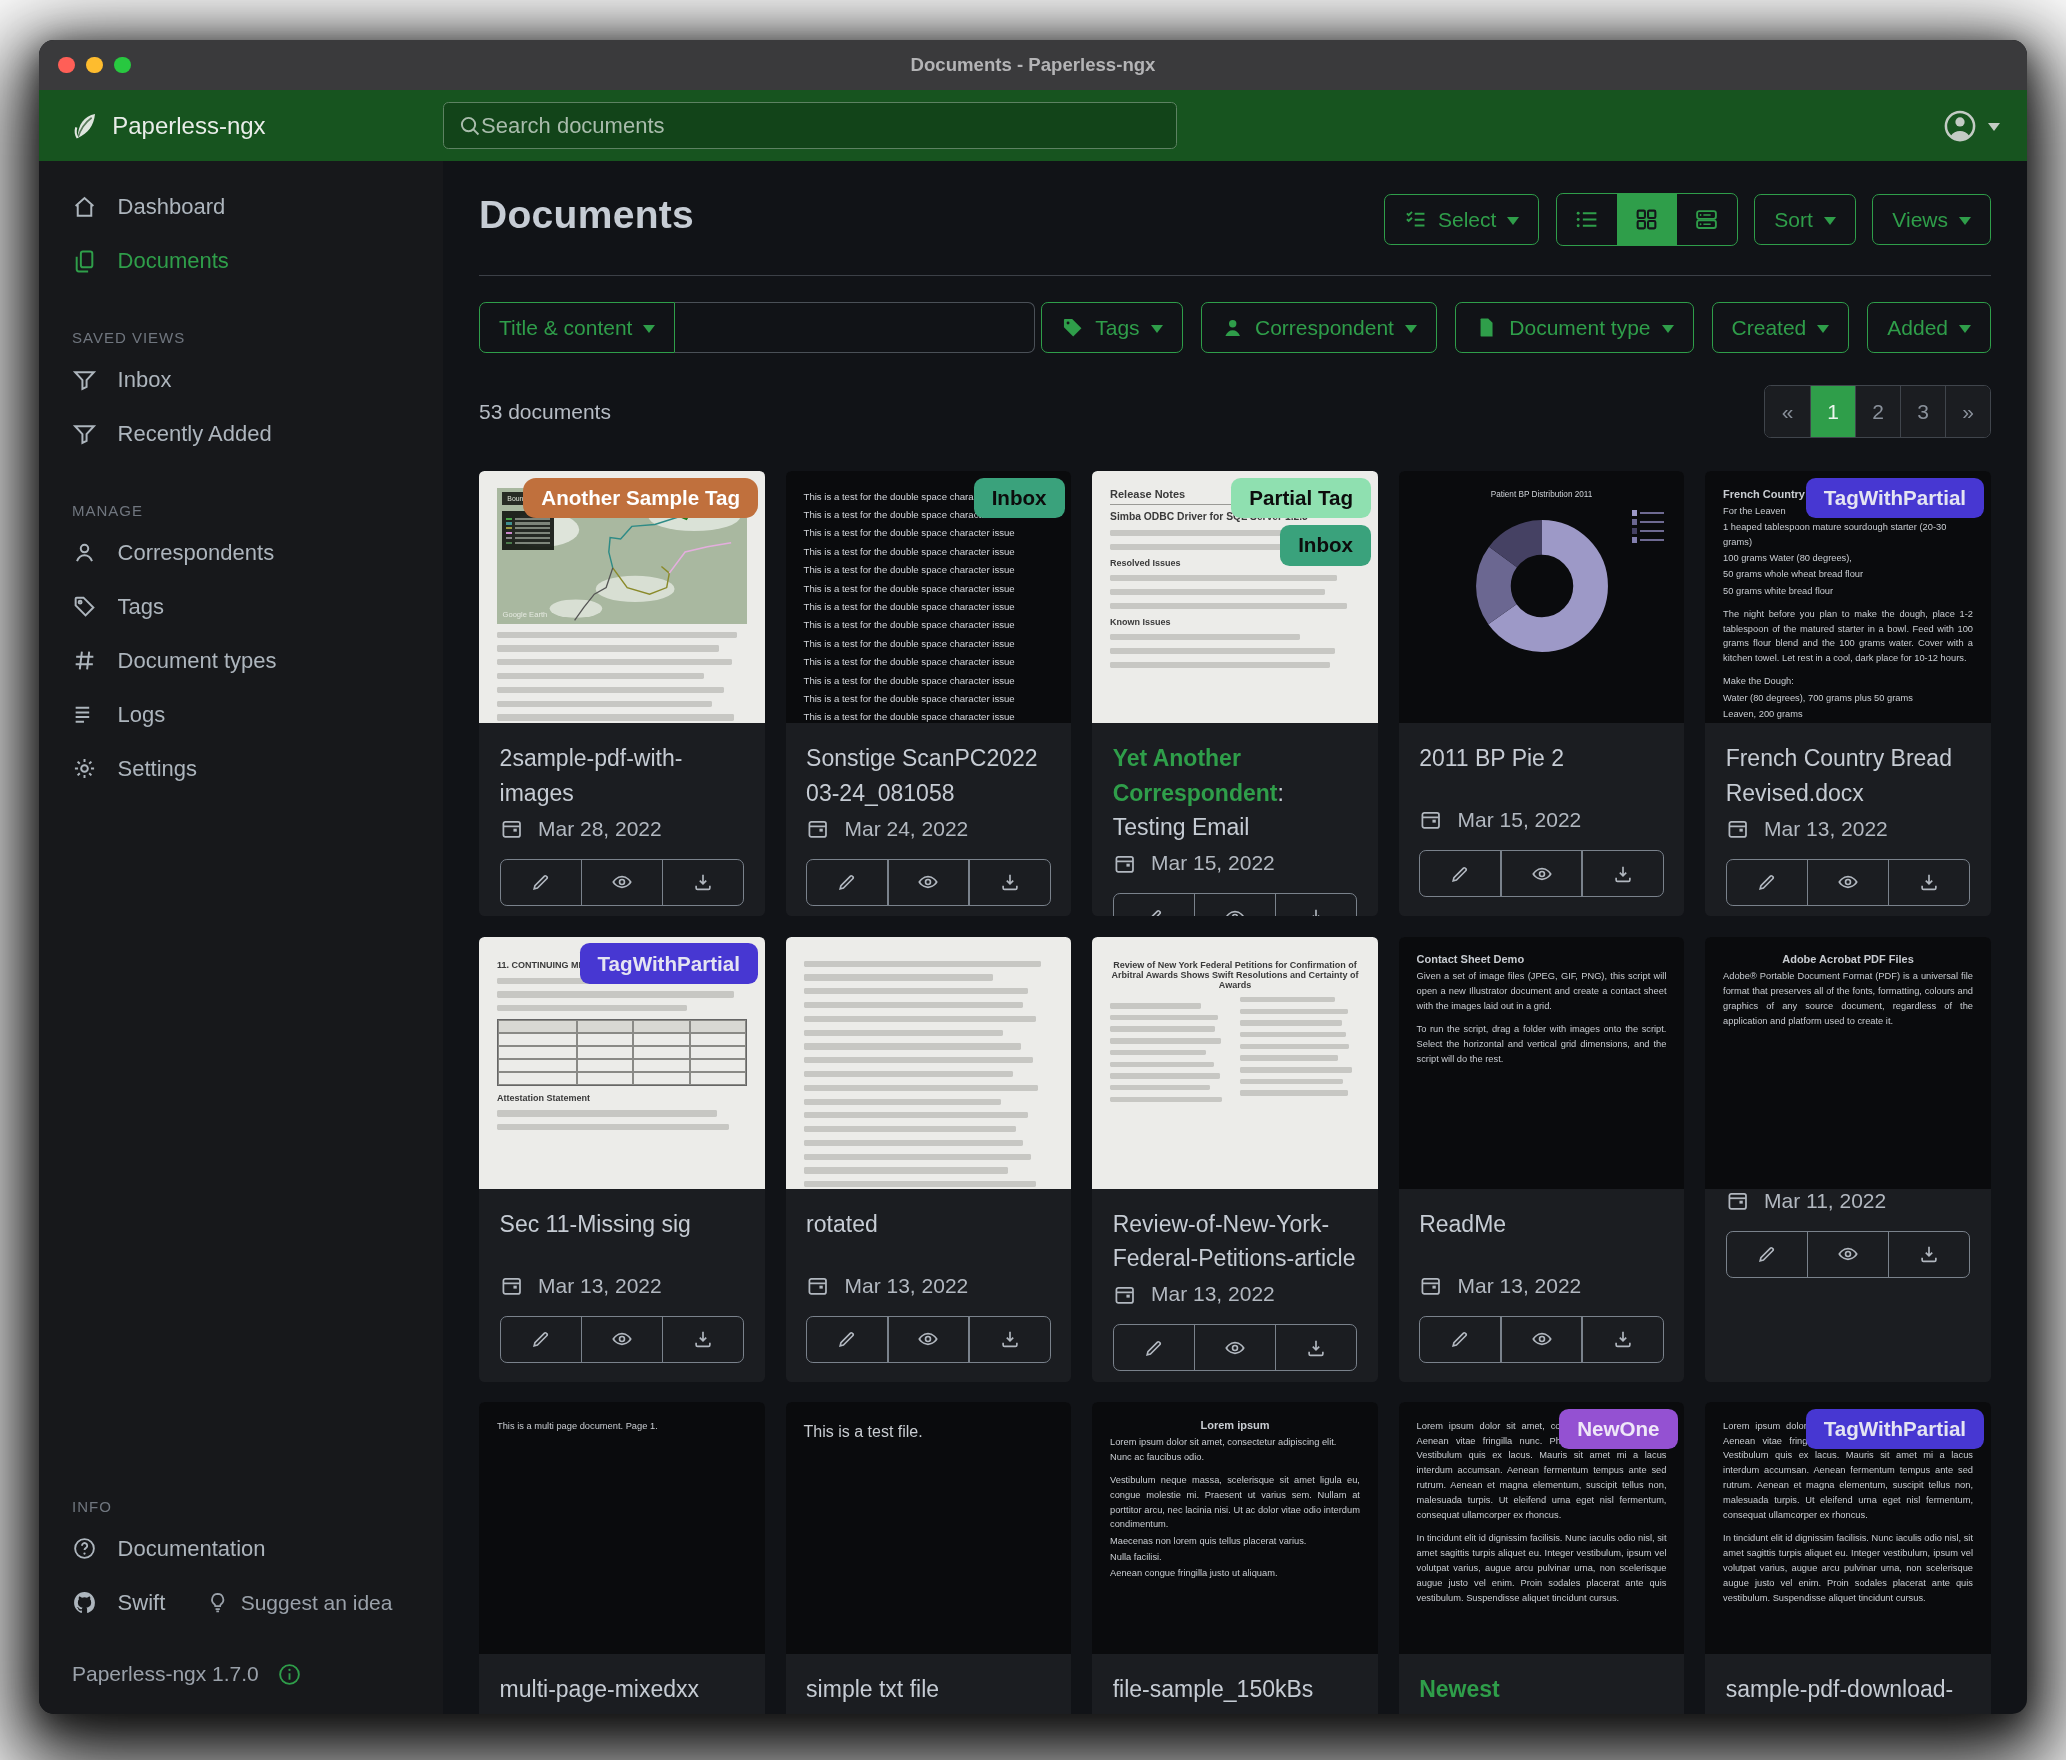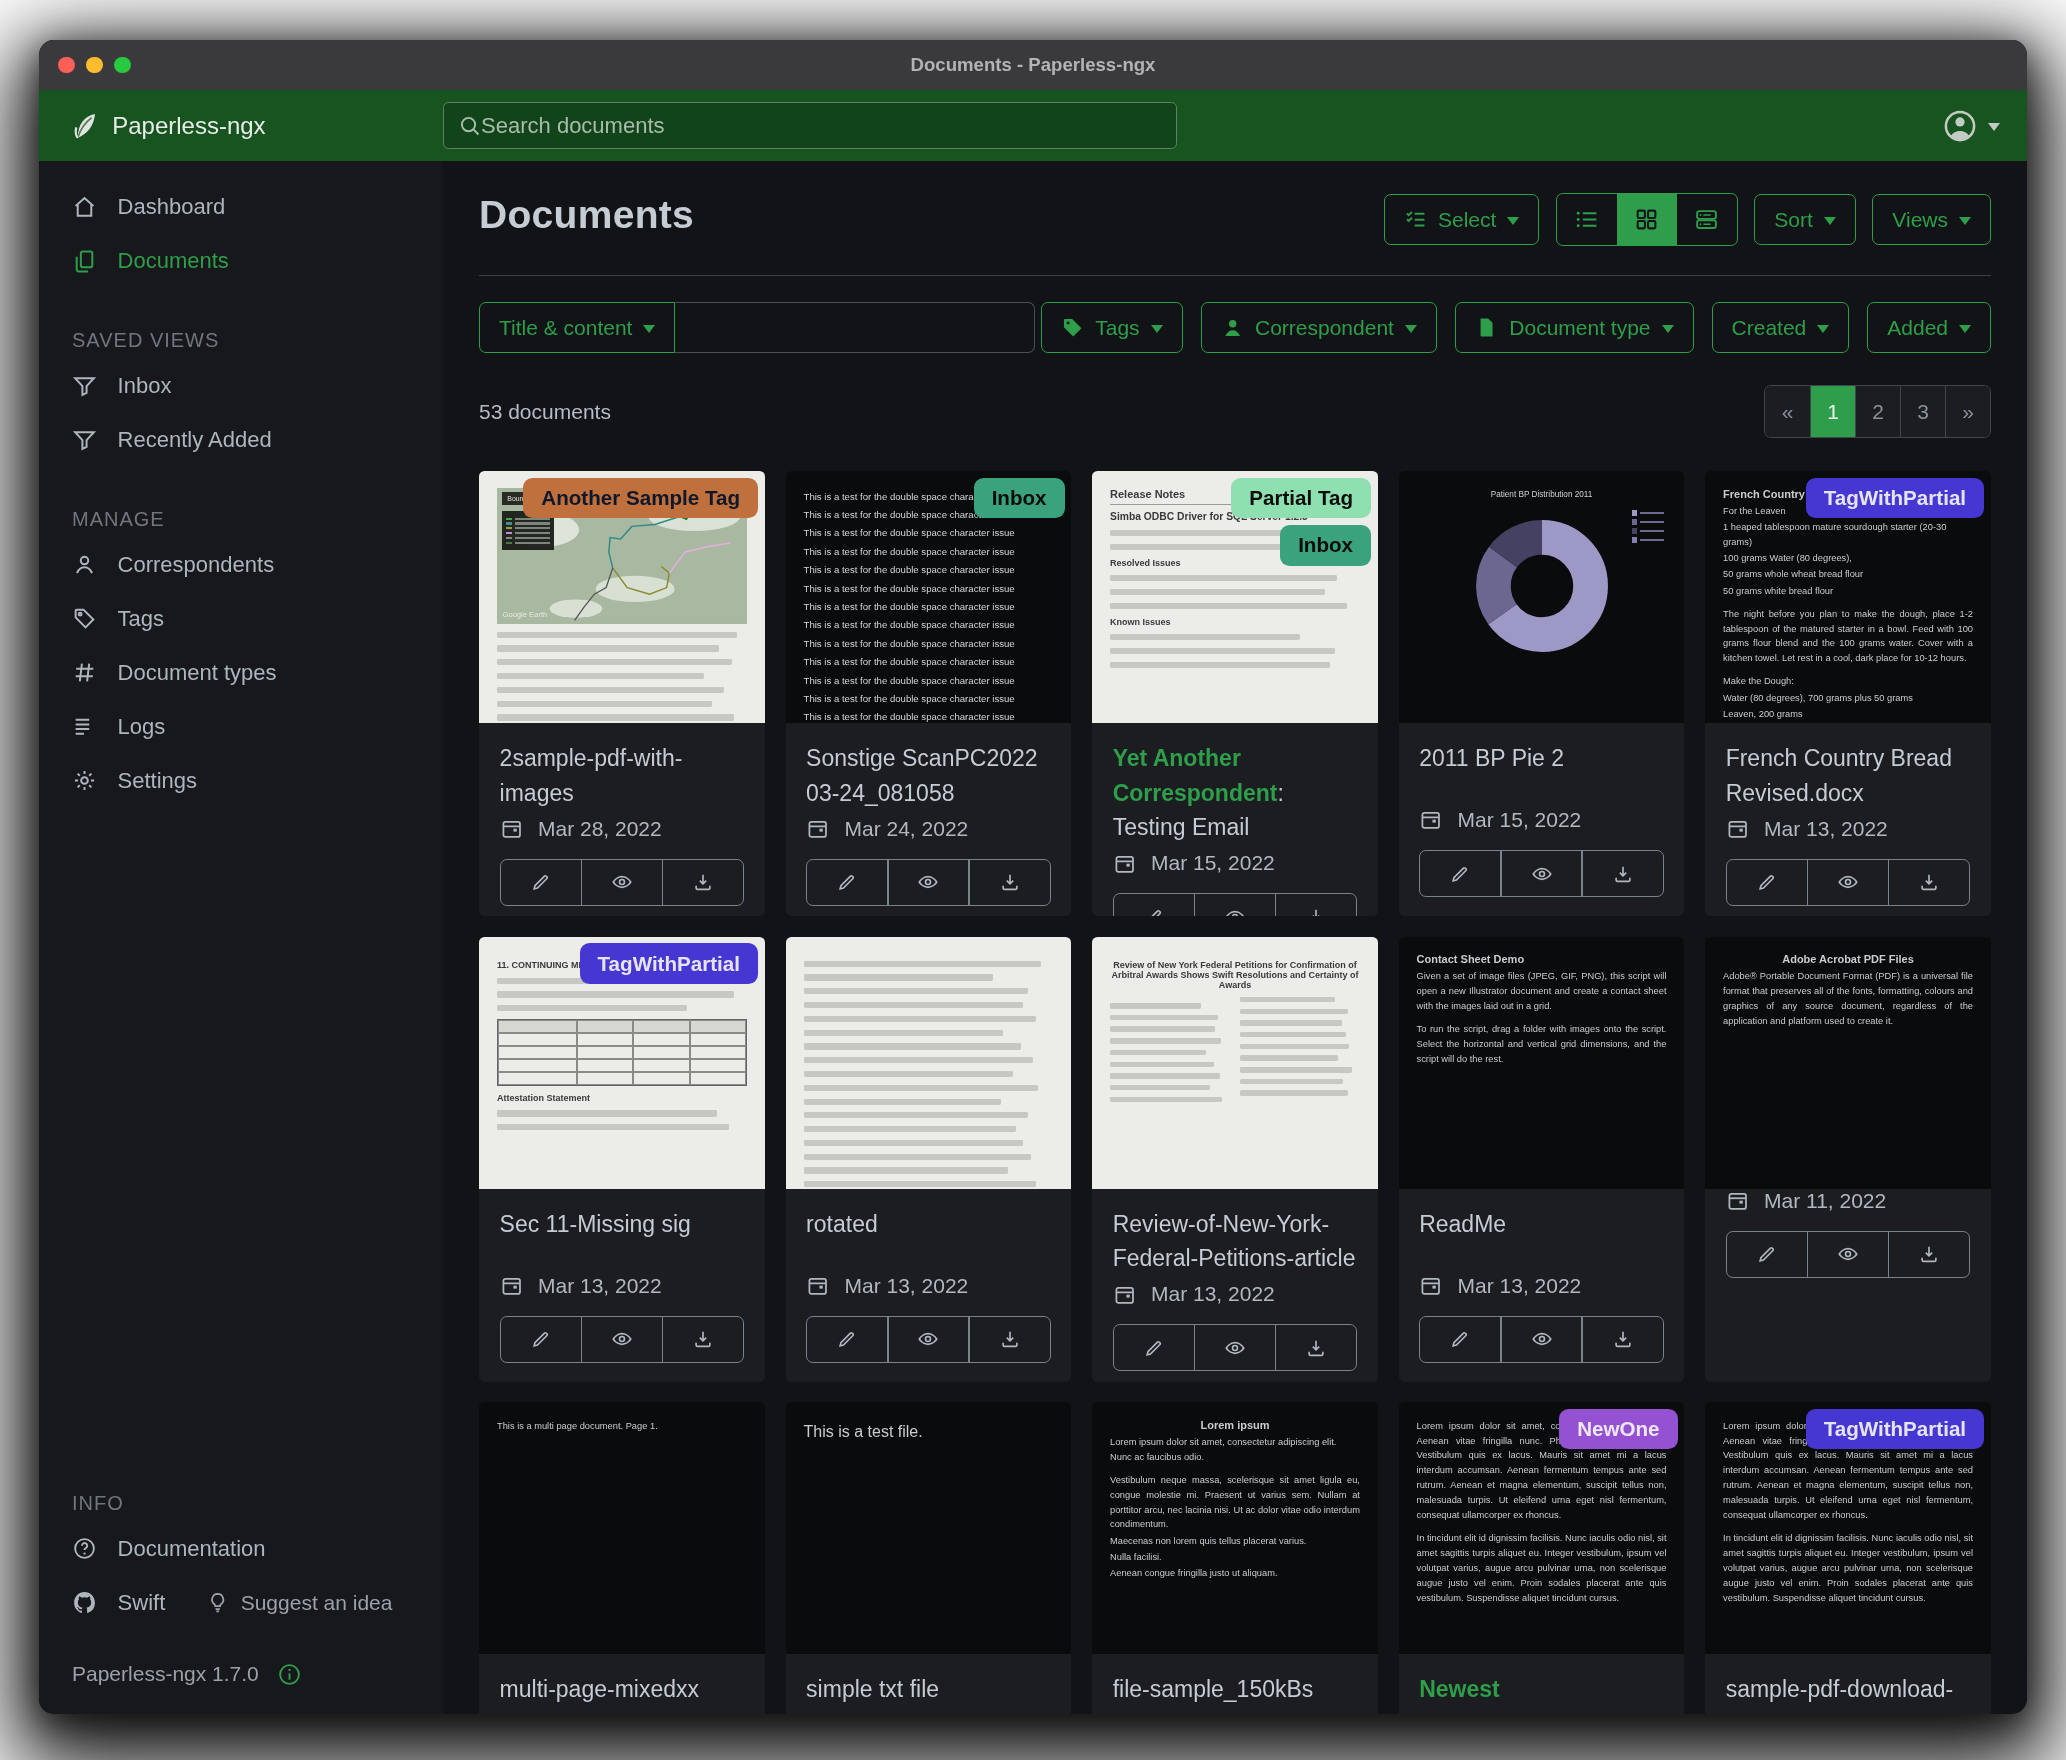--- a/index.html
+++ b/index.html
@@ -25,21 +25,21 @@
   .search-box{width:734px; height:47px; border:1.4px solid #5d8262; background:rgba(0,0,0,.18); border-radius:5.5px;
     display:flex; align-items:center; padding:0 13.7px; color:#a9bcac;}
   .search-box svg{width:23.4px; height:23.4px; flex:none;}
   .search-box input{flex:1; background:transparent; border:none; outline:none; color:#cfdcd1; font-size:22px; font-family:inherit;}
   .search-box input::placeholder{color:#a9bcac;}
   .avatar-wrap{margin-left:auto; display:flex; align-items:center; gap:9.6px; color:#c3cbc4; cursor:pointer;}
   .avatar-wrap svg{width:36px; height:36px;}
   
   .content{flex:1; display:flex; overflow:hidden;}
   .sidebar{width:404px; flex:none; background:var(--sidebar-bg); display:flex; flex-direction:column; padding:19px 0 27.5px; overflow:hidden;}
-  .nav-header{margin:41px 33px 6.9px; font-size:20px; letter-spacing:1px; color:#70767f;}
+  .nav-header{margin:41px 33px 6.9px; font-size:15px; letter-spacing:1px; color:#70767f;}
   .nav-item{display:flex; align-items:center; gap:20.6px; height:54px; padding:0 33px; font-size:22px; color:var(--nav-text); cursor:pointer; white-space:nowrap;}
   .nav-item svg{width:25px; height:25px; flex:none;}
   .nav-item.active{color:var(--accent);}
   .sidebar-bottom{margin-top:auto;}
   .gh-row{display:flex; align-items:center;}
   .gh-row .nav-item{padding-right:0;}
   .suggest{display:flex; align-items:center; gap:11px; color:#9aa1aa; font-size:21px; margin-left:41px; cursor:pointer;}
   .suggest svg{width:23.4px; height:23.4px;}
   .version-row{display:flex; align-items:center; gap:18px; padding:32px 33px 0; color:#9aa1aa; font-size:21px;}
   .version-row svg{width:25px; height:25px; color:var(--accent);}
@@ -367,21 +367,21 @@
             <div class="page">2</div>
             <div class="page">3</div>
             <div class="page">»</div>
           </div>
       </div>
 
       <div class="grid" id="card-grid">
           <div class="card">
     <div class="thumb page-white">
       <div class="tagstack">
-                <span class="badge" style="background: rgb(192, 112, 61); color: #0f172a;">Another Sample Tag</span>
+                <span class="badge" style="background: rgb(192, 112, 61); color: #ffffff; border-radius: 13px;">Another Sample Tag</span>
               </div>
       <div class="thumb-content">
                 <div class="map">
                   <svg viewBox="0 0 380 200">
                     <rect width="380" height="200" fill="#a9b8a0"></rect>
                     <ellipse cx="70" cy="60" rx="55" ry="26" fill="#e3e9e0" opacity=".9"></ellipse>
                     <ellipse cx="300" cy="40" rx="70" ry="22" fill="#e3e9e0" opacity=".85"></ellipse>
                     <ellipse cx="210" cy="150" rx="60" ry="20" fill="#e3e9e0" opacity=".8"></ellipse>
                     <ellipse cx="120" cy="180" rx="40" ry="14" fill="#e3e9e0" opacity=".8"></ellipse>
                     <polyline points="305,10 298,28 288,44 278,40" fill="none" stroke="#1d7a1d" stroke-width="2.4"></polyline>

